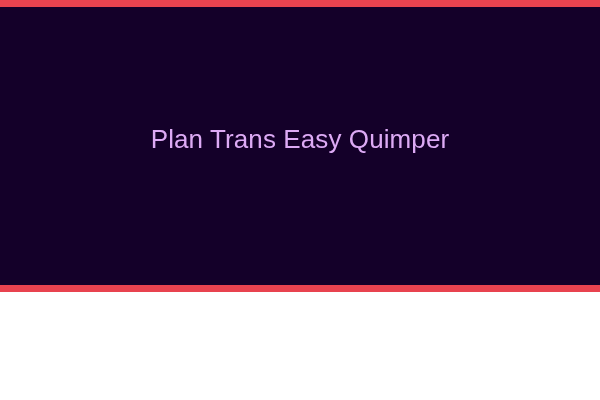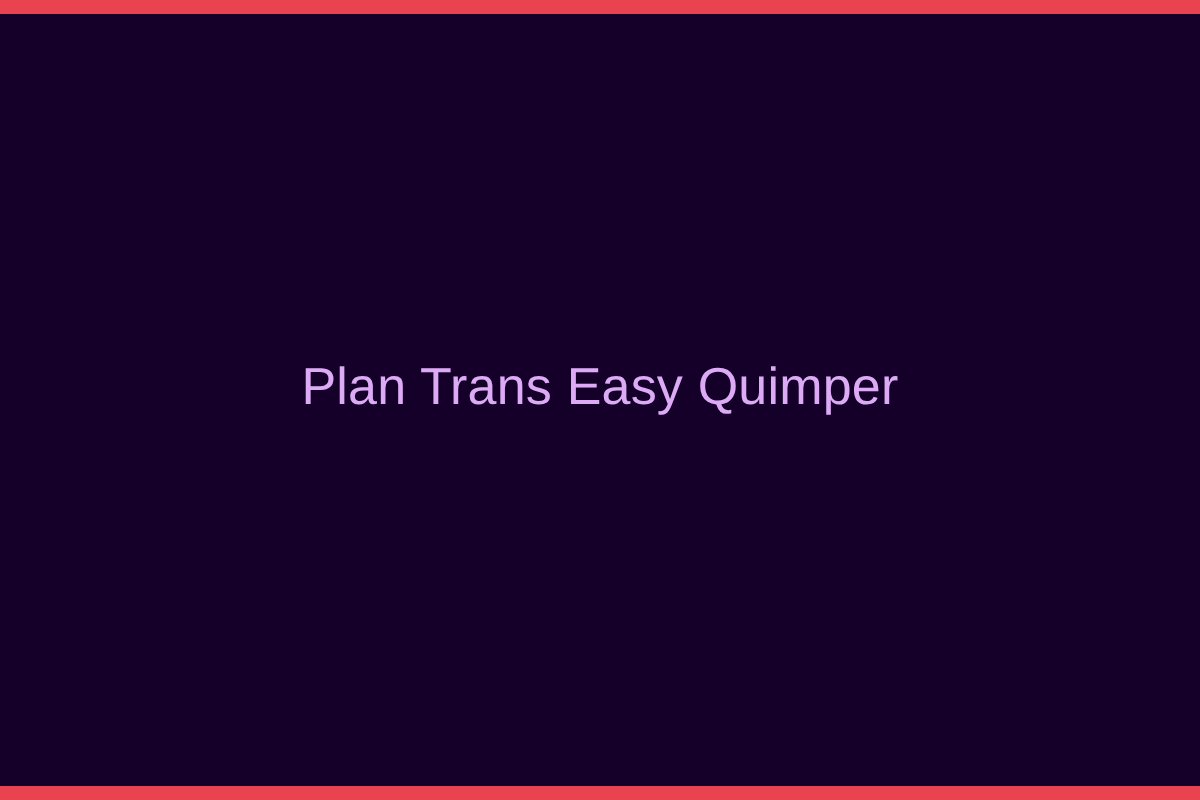--- a/index.html
+++ b/index.html
@@ -10,21 +10,21 @@
   }
 
   body {
     font-family: "Liberation Sans", sans-serif;
   }
 
   
   #banner-canvas {
     position: relative;
     width: 600px;
-    height: 400px;
+    height: 292px;
     overflow: hidden;
     background-color: #140029;
     box-sizing: border-box;
   }
 
   
   .banner-field {
     position: absolute;
     left: 0;
     right: 0;

